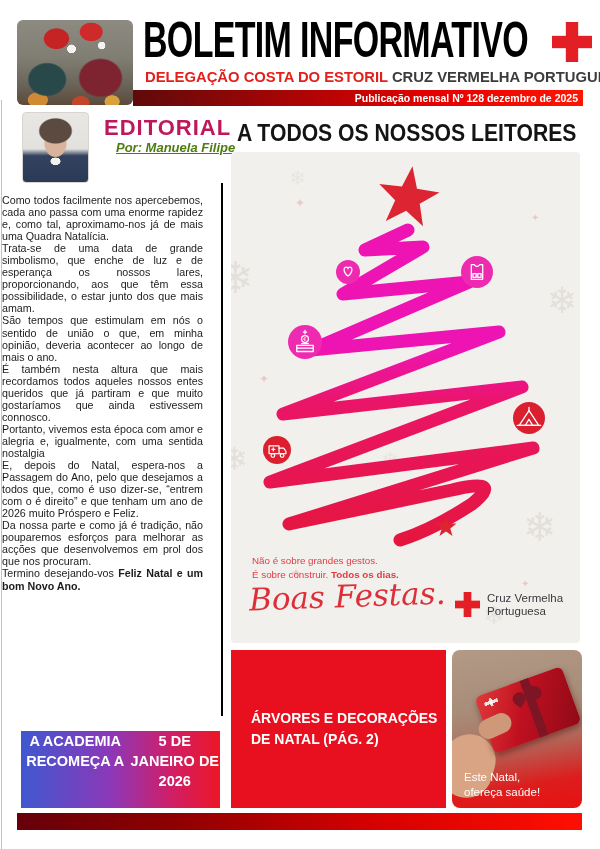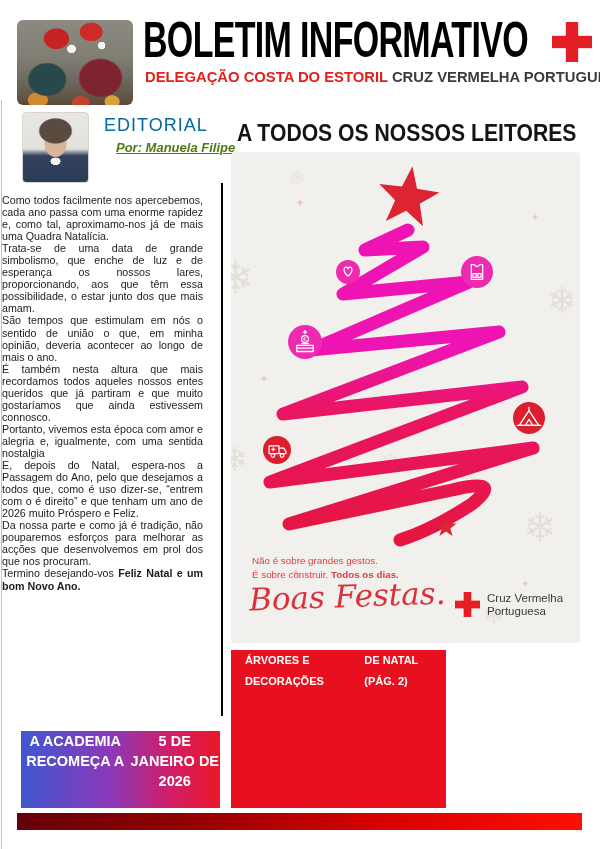--- a/index.html
+++ b/index.html
@@ -32,21 +32,21 @@
     padding-right:5px;box-sizing:border-box;}
 
   
   .ed-photo{left:22px;top:112px;width:67px;height:71px;border-radius:4px;border:1px solid #d8d5d0;
     box-sizing:border-box;
     background:
       radial-gradient(26px 20px at 50% 26%, #5a4a40 0 60%, transparent 66%),
       radial-gradient(17px 21px at 50% 44%, #d9b49c 0 62%, transparent 68%),
       radial-gradient(8px 6px at 50% 70%, #f4f2ee 0 60%, transparent 66%),
       linear-gradient(180deg,#e9e7e3 0%,#e3e1dd 52%,#33425e 62%,#2b3a55 100%);}
-  .ed-head{left:104px;top:115px;font-size:18px;font-weight:400;letter-spacing:1px;color:#0369a1;}
+  .ed-head{left:104px;top:115px;font-size:22px;font-weight:700;letter-spacing:1px;color:#be185d;}
   .ed-byline{left:116px;top:140px;font-size:13px;font-weight:700;font-style:italic;color:#4d7c0f;text-decoration:underline;}
   .ed-body{left:2px;top:194px;width:201px;height:533px;overflow:hidden;
     font-size:10.7px;line-height:12.05px;text-align:justify;color:#1c1c1c;}
   .ed-body p{margin:0;}
   .ed-rule{left:221px;top:183px;width:2px;height:533px;background:#000;}
   .academy{left:21px;top:731px;width:199px;height:77px;color:#fff;text-align:center;
     background:linear-gradient(90deg,#3f58d0 0%,#8c38b8 45%,#cf1f68 75%,#ec1626 100%);
     display:flex;flex-direction:row;justify-content:center;
     font-size:14.5px;font-weight:800;line-height:20px;}
 
@@ -59,22 +59,22 @@
   .badge{position:absolute;border-radius:50%;display:flex;align-items:center;justify-content:center;}
   .badge.pink{background:#ee2bb0;} .badge.red{background:#dc1f2e;}
   .badge svg{stroke:#fff;fill:none;stroke-width:1.6;stroke-linecap:round;stroke-linejoin:round;}
   .msg{position:absolute;left:21px;top:402px;color:#e23b42;font-size:9.8px;line-height:14px;}
   .greet{position:absolute;left:18px;top:426px;color:#dc2f39;font-size:31px;
     font-family:"DejaVu Serif", serif;font-style:italic;transform:rotate(-2deg);}
   .cvp-logo-text{position:absolute;left:256px;top:440px;font-size:11.5px;line-height:13px;color:#3a3a3f;}
 
   
   .article-box{left:231px;top:650px;width:215px;height:158px;background:#e8101f;color:#fff;
-    display:flex;flex-direction:row;justify-content:center;padding-left:14px;box-sizing:border-box;
-    font-size:11px;font-weight:800;line-height:21px;}
+    display:flex;flex-direction:column;justify-content:center;padding-left:20px;box-sizing:border-box;
+    font-size:14px;font-weight:800;line-height:21px;}
   .gift{left:452px;top:650px;width:130px;height:158px;border-radius:8px;overflow:hidden;
     background:linear-gradient(170deg,#b29a87 0%,#a88d79 35%,#aa7a68 52%,#c24a42 68%,#dd1d1d 82%,#e81111 100%);}
   .gift-card{position:absolute;left:30px;top:30px;width:92px;height:60px;border-radius:6px;
     transform:rotate(-20deg);background:linear-gradient(120deg,#e03a3a 0%,#c01020 45%,#8f0a16 100%);
     box-shadow:0 3px 6px rgba(60,0,0,.45);}
   .gift-ribbon{position:absolute;left:52%;top:0;width:9px;height:100%;background:#7d1524;}
   .gift-bow{position:absolute;left:38%;top:10px;width:30px;height:16px;}
   .gift-bow::before,.gift-bow::after{content:"";position:absolute;top:0;width:13px;height:13px;
     border-radius:50% 50% 50% 0;background:#7d1524;}
   .gift-bow::before{left:0;transform:rotate(-35deg);} .gift-bow::after{right:0;transform:rotate(125deg);}
@@ -101,20 +101,21 @@
   <div class="abs hdr-cross">
     <svg width="40" height="40" viewBox="0 0 24 24">
         <rect x="8.3" y="0" width="7.4" height="24" fill="#e31e25"></rect>
         <rect x="0" y="8.3" width="24" height="7.4" fill="#e31e25"></rect>
       </svg>
   </div>
   <div class="abs hdr-sub">
     <span class="red">DELEGAÇÃO COSTA DO ESTORIL</span>
     <span class="dark">CRUZ VERMELHA PORTUGUESA</span>
   </div>
+  <div class="abs hdr-banner">Publicação mensal Nº 128 dezembro de 2025</div>
 
   <div class="abs ed-photo"></div>
   <div class="abs ed-head">EDITORIAL</div>
   <div class="abs ed-byline">Por: Manuela Filipe</div>
   <div class="abs ed-body">
     <p>Como todos facilmente nos apercebemos, cada ano passa com uma enorme rapidez e, como tal, aproximamo-nos já de mais uma Quadra Natalícia.</p>
       <p>Trata-se de uma data de grande simbolismo, que enche de luz e de esperança os nossos lares, proporcionando, aos que têm essa possibilidade, o estar junto dos que mais amam.</p>
       <p>São tempos que estimulam em nós o sentido de união o que, em minha opinião, deveria acontecer ao longo de mais o ano.</p>
       <p>É também nesta altura que mais recordamos todos aqueles nossos entes queridos que já partiram e que muito gostaríamos que ainda estivessem connosco.</p>
       <p>Portanto, vivemos esta época com amor e alegria e, igualmente, com uma sentida nostalgia</p>
@@ -215,16 +216,29 @@
       <div>Cruz Vermelha</div>
       <div>Portuguesa</div>
     </div>
   </div>
 
   <div class="abs article-box">
     <div>ÁRVORES E DECORAÇÕES</div>
     <div>DE NATAL (PÁG. 2)</div>
   </div>
 
+  <div class="abs gift">
+    <div class="hand"></div>
+    <div class="gift-card">
+      <div class="gift-ribbon"></div>
+      <div class="gift-bow"></div>
+      <div class="gift-minilogo"></div>
+    </div>
+    <div class="thumb"></div>
+    <div class="gift-caption">
+      <div>Este Natal,</div>
+      <div>ofereça saúde!</div>
+    </div>
+  </div>
 
   <div class="abs bottom-bar"></div>
 
 </div>
 
 </body></html>

